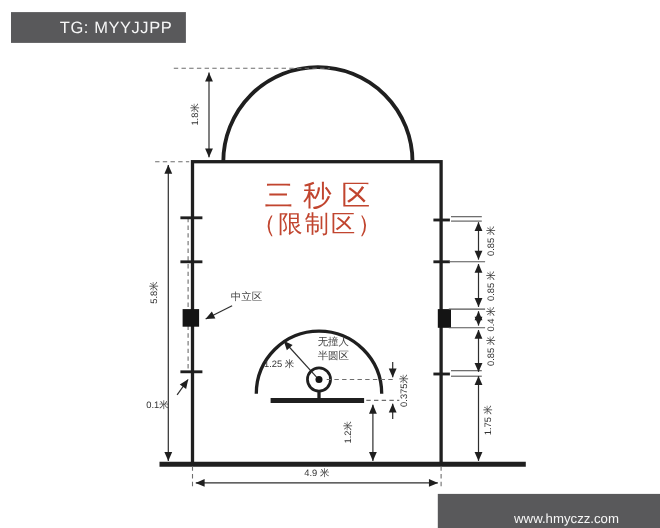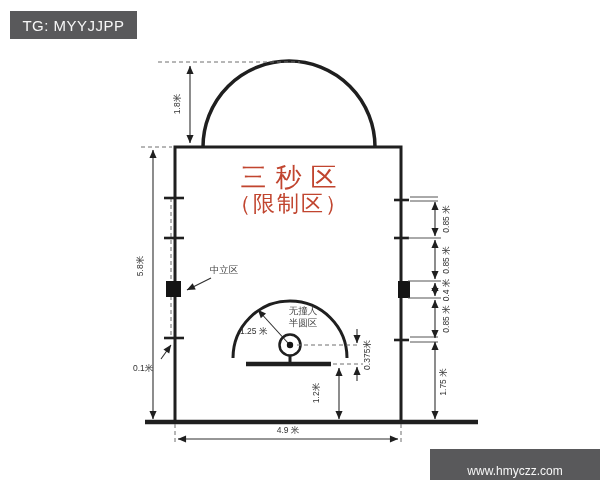--- a/index.html
+++ b/index.html
@@ -4,20 +4,21 @@
 <style>
   html,body{margin:0;padding:0;background:#ffffff;}
   #stage{
     position:relative;width:600px;height:480px;background:#ffffff;overflow:hidden;
     font-family:"Liberation Sans", sans-serif;
   }
   .badge{
     position:absolute;background:#59595b;color:#f7f7f7;
     display:flex;align-items:center;justify-content:center;
     font-family:"Liberation Sans", sans-serif;
+    padding-left:32px;
   }
   #tg-badge{left:10px;top:11px;width:127px;height:28px;font-size:15px;letter-spacing:0.5px;}
   #site-badge{right:0px;top:449px;width:170px;height:44px;font-size:12px;}
   svg{position:absolute;left:0;top:0;}
   .thick{stroke:#1f1f1f;fill:none;}
   .dim{stroke:#2e2e2e;stroke-width:1.1;fill:none;}
   .dash{stroke:#6e6e6e;stroke-width:1;stroke-dasharray:4 3;fill:none;}
   .tick{stroke:#1f1f1f;stroke-width:2.6;}
   .ext{stroke:#555;stroke-width:1;}
   text.dimtxt{fill:#333;font-size:8.5px;font-family:"Liberation Sans",sans-serif;}

